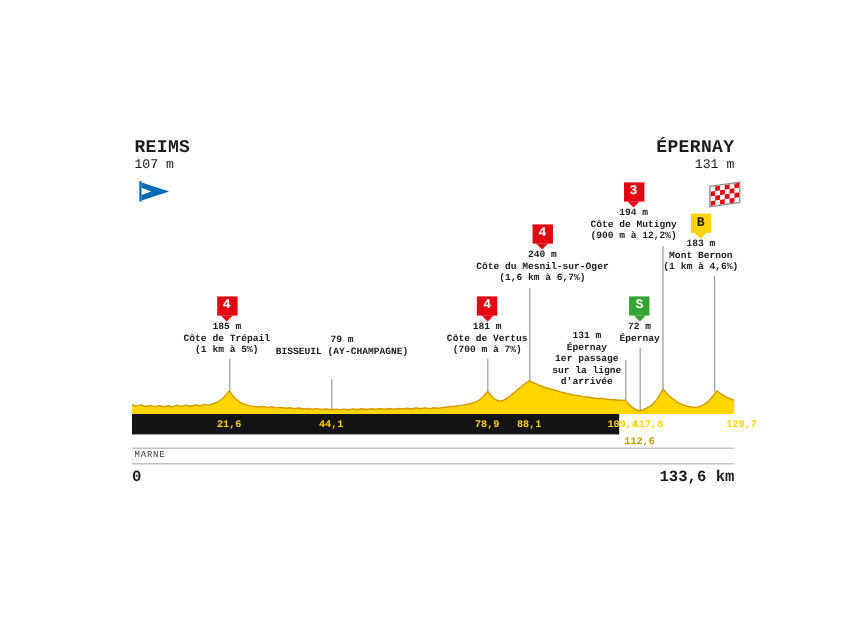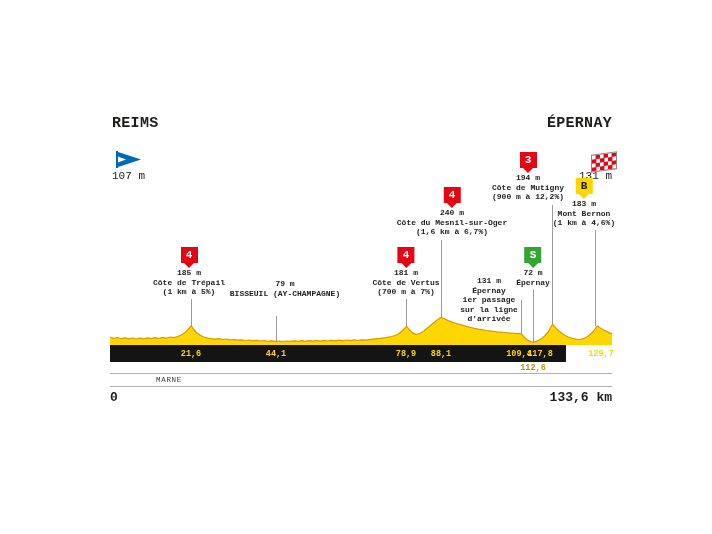--- a/index.html
+++ b/index.html
@@ -1,37 +1,37 @@
 <!DOCTYPE html>
 <html><head>
 <meta charset="utf-8">
 <style>
   html,body{margin:0;padding:0;background:#fff;}
   .canvas{position:relative;width:712px;height:534px;background:#ffffff;
           font-family:Liberation Mono, monospace;color:#1d1d1b;overflow:hidden;}
   .abs{position:absolute;}
   .hname{font-weight:bold;font-size:15px;letter-spacing:.3px;line-height:16px;}
-  .helev{font-size:11px;line-height:13px;margin-top:38px;}
+  .helev{font-size:11px;line-height:13px;}
   .marker{position:absolute;transform:translateX(-50%);text-align:center;}
   .mlabel{font-size:8px;font-weight:bold;line-height:9.5px;white-space:nowrap;margin-top:5px;}
   .pin{position:relative;width:17px;height:16px;margin:0 auto;display:flex;align-items:center;
        justify-content:center;font-weight:bold;font-size:11px;color:#fff;}
   .pin::after{content:"";position:absolute;top:100%;left:50%;margin-left:-5px;
        border:5px solid transparent;}
   .pin.red{background:#e30613;}      .pin.red::after{border-top-color:#e30613;}
   .pin.green{background:#33a532;}    .pin.green::after{border-top-color:#33a532;}
   .pin.yellow{background:#ffd500;color:#1d1d1b;} .pin.yellow::after{border-top-color:#ffd500;}
   .vline{position:absolute;width:1px;background:#9a9a9a;}
-  .bar{position:absolute;left:110px;top:345px;width:456px;height:17px;background:#141414;}
+  .bar{position:absolute;left:110px;top:345px;width:406px;height:17px;background:#141414;}
   .kmtick{position:absolute;top:4px;transform:translateX(-50%);font-size:8.5px;font-weight:bold;
           color:#ffd500;white-space:nowrap;}
   .km-below{position:absolute;transform:translateX(-50%);font-size:8.5px;font-weight:bold;
           color:#bd9a00;white-space:nowrap;}
   .hr{position:absolute;height:1px;background:#b3b3b3;}
-  .region{font-size:7.5px;letter-spacing:.7px;color:#3c3c3b;margin-left:44px;}
+  .region{font-size:7.5px;letter-spacing:.7px;color:#3c3c3b;}
   .endkm{font-weight:bold;font-size:13px;}
   .checker{width:24px;height:16px;border:1px solid #8a8a8a;transform:skewY(-8deg);
            background:repeating-conic-gradient(#e30613 0% 25%, #ffffff 0% 50%);
            background-size:8px 8px;}
 </style>
 </head>
 <body>
 
 <div class="canvas">
 
@@ -152,21 +152,21 @@
   </div>
   <div class="vline" style="left:595px;top:230px;height:96px"></div>
 
   <div class="bar">
     <span class="kmtick" style="left:81px">21,6</span>
     <span class="kmtick" style="left:166px">44,1</span>
     <span class="kmtick" style="left:296px">78,9</span>
     <span class="kmtick" style="left:331px">88,1</span>
     <span class="kmtick" style="left:409px">109,4</span>
     <span class="kmtick" style="left:430px">117,8</span>
-    <span class="kmtick" style="left:491px">129,7</span>
+    <span class="kmtick" style="left:508px">129,7</span>
   </div>
   <span class="km-below" style="left:533px;top:363px">112,6</span>
 
   <div class="hr" style="left:110px;top:373px;width:502px"></div>
   <div class="abs region" style="left:112px;top:376px">MARNE</div>
   <div class="hr" style="left:110px;top:386px;width:502px"></div>
   <div class="abs endkm" style="left:110px;top:390px">0</div>
   <div class="abs endkm" style="right:100px;top:390px;">133,6 km</div>
 
 </div>

